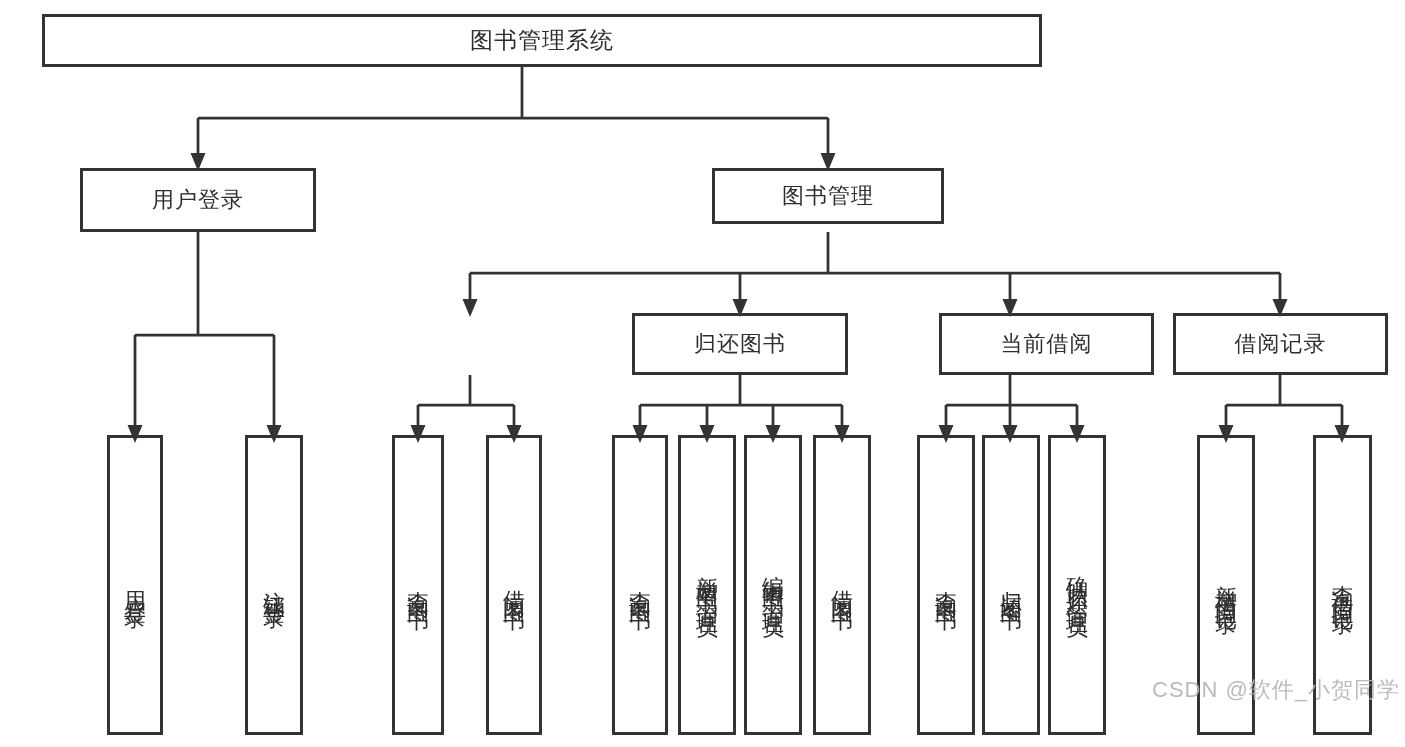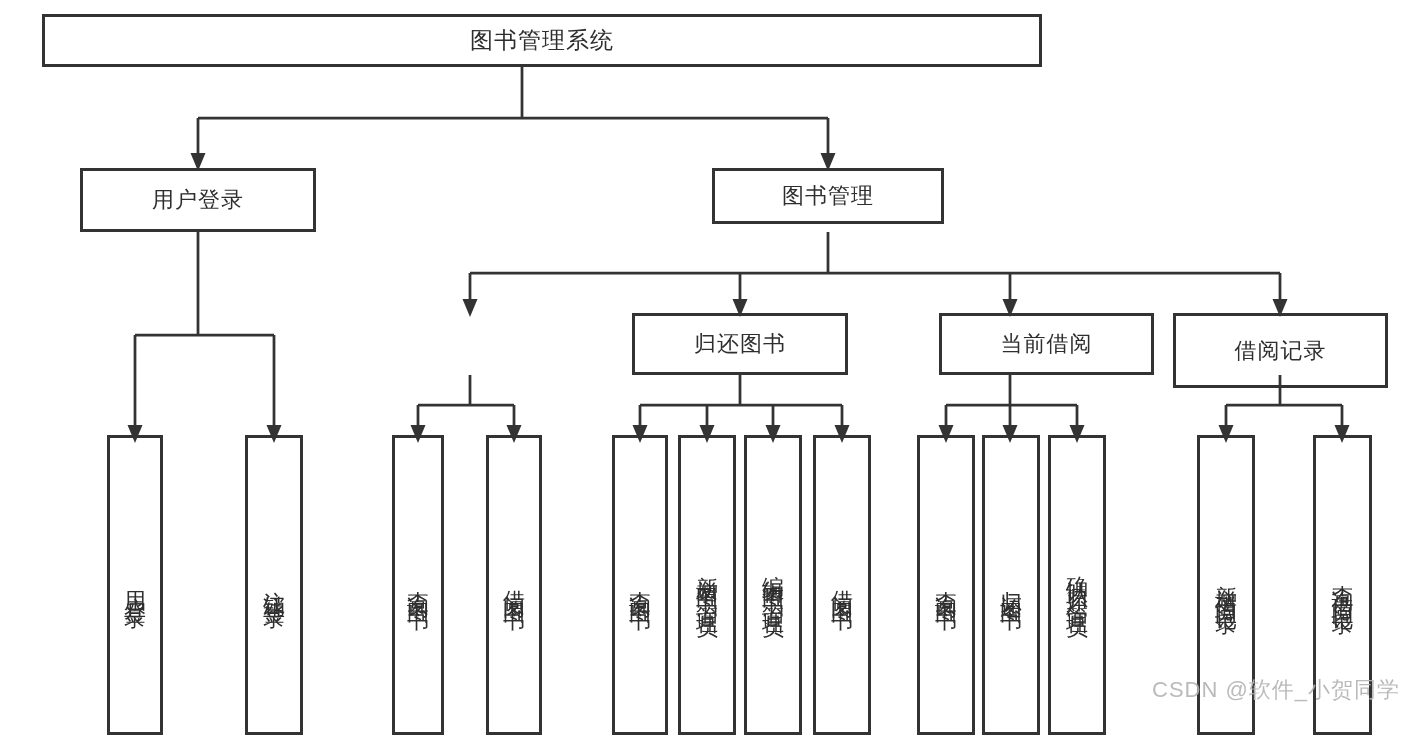--- a/index.html
+++ b/index.html
@@ -20,21 +20,21 @@
     font-size:22px; letter-spacing:6px; line-height:1.1;
     top:435px; height:300px;
   }
   
   #root   { left:22px;   top:14px;  width:1000px; height:53px;margin-left:20px; }
   #g-user { left:80px;   top:168px; width:236px;  height:64px; }
   #g-book { left:712px;  top:168px; width:232px;  height:56px; }
   #g-nbr  { left:362px;  top:313px; width:216px;  height:62px; }
   #g-bb   { left:632px;  top:313px; width:216px;  height:62px; }
   #g-cb   { left:903px;  top:313px; width:215px;  height:62px;margin-left:36px; }
-  #g-br   { left:1173px; top:313px; width:215px;  height:75px; }
+  #g-br   { left:1173px; top:313px; width:215px;  height:62px; }
   #l-ul { left:107px;  width:56px; }
   #l-lo { left:245px;  width:58px; }
   #l-nq { left:392px;  width:52px; }
   #l-nb { left:486px;  width:56px; }
   #l-bq { left:612px;  width:56px; }
   #l-ba { left:678px;  width:58px; }
   #l-be { left:744px;  width:58px; }
   #l-bb { left:813px;  width:58px; }
   #l-cq { left:917px;  width:58px; }
   #l-cr { left:982px;  width:58px; }

